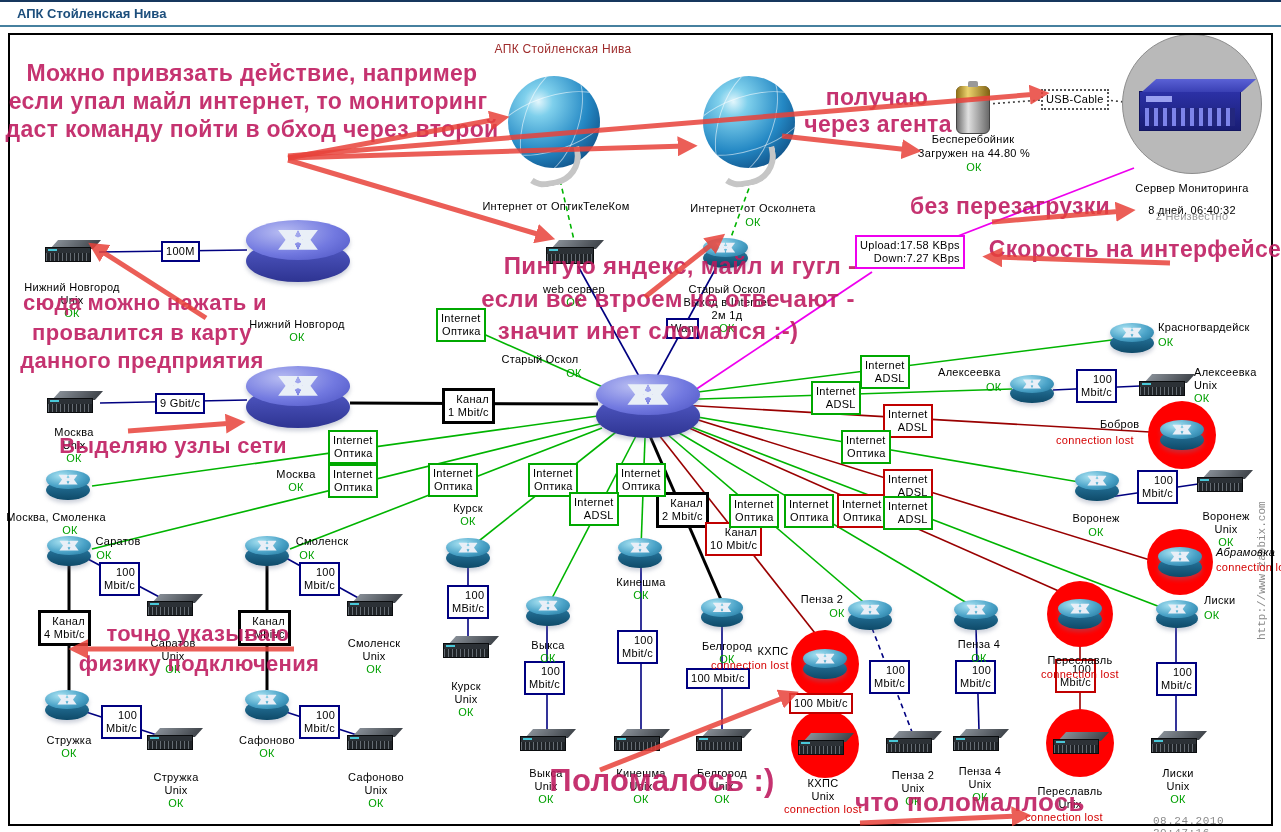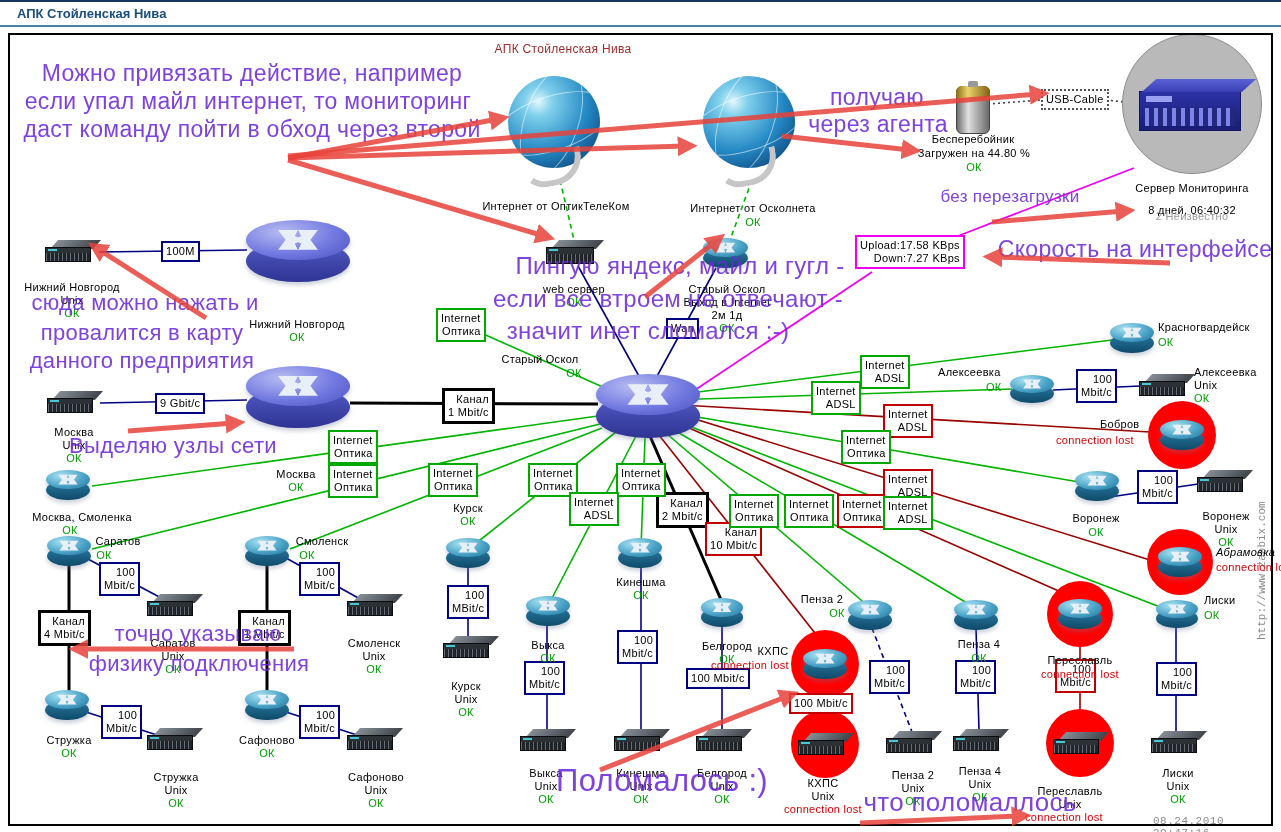--- a/index.html
+++ b/index.html
@@ -22,21 +22,21 @@
   .lbl.ok{color:#00a000}
   .lbl.err{color:#d40000}
   .lbl.mut{color:#9a9a9a}
   .ll{position:absolute;background:#fff;font-size:11px;line-height:13px;letter-spacing:.3px;text-align:right;padding:2px 3px;white-space:nowrap;z-index:3;color:#000}
   .ll.navy{border:2px solid #000080}
   .ll.green{border:2px solid #00a800}
   .ll.red{border:2px solid #c00000}
   .ll.black{border:3px solid #000}
   .ll.magenta{border:2px solid #ee00ee}
   .ll.dotted{border:2px dotted #555}
-  .ann{position:absolute;color:#6d28d9;font-weight:normal;white-space:nowrap;transform:translateX(-50%);opacity:.88;letter-spacing:.3px;z-index:7}
+  .ann{position:absolute;color:#be185d;font-weight:bold;white-space:nowrap;transform:translateX(-50%);opacity:.88;letter-spacing:.3px;z-index:7}
   
   .sw{position:relative;width:100%;height:100%}
   .sw-t{position:absolute;left:9px;top:0;right:2px;height:9px;background:linear-gradient(90deg,#868d95,#40454b);transform:skewX(-42deg)}
   .sw-f{position:absolute;left:0;bottom:0;right:8px;top:7px;background:#202428;border:1px solid #0a0c0e;
         background-image:linear-gradient(#2c3136 0 40%,transparent 40%),repeating-linear-gradient(90deg,rgba(170,180,190,.5) 0 1px,transparent 1px 4px)}
   .sw-f::before{content:'';position:absolute;left:2px;top:1px;width:9px;height:2px;background:#49c8d8}
   
   .rt{position:relative;width:100%;height:100%;filter:drop-shadow(0 3px 2px rgba(110,120,150,.35))}
   .rt-b{position:absolute;left:0;bottom:0;width:100%;height:68%;border-radius:50%;background:linear-gradient(#2a7ba3,#0e4a69)}
   .rt-t{position:absolute;left:0;top:0;width:100%;height:64%;border-radius:50%;background:radial-gradient(ellipse at 35% 30%,#a8e2f2 0%,#4ba3c8 55%,#1f7298 100%)}
@@ -785,21 +785,21 @@
     <div class="lbl c" data-interactable="false" style="left: 72px; top: 281px;">Нижний Новгород</div>
     <div class="lbl c" data-interactable="false" style="left: 72px; top: 294px;">Unix</div>
     <div class="lbl c ok" data-interactable="false" style="left: 72px; top: 307px;">ОК</div>
     <div class="lbl c" data-interactable="false" style="left: 297px; top: 318px;">Нижний Новгород</div>
     <div class="lbl c ok" data-interactable="false" style="left: 297px; top: 331px;">ОК</div>
     <div class="lbl c" data-interactable="false" style="left: 74px; top: 426px;">Москва</div>
     <div class="lbl c" data-interactable="false" style="left: 74px; top: 439px;">Unix</div>
     <div class="lbl c ok" data-interactable="false" style="left: 74px; top: 452px;">ОК</div>
     <div class="lbl c" data-interactable="false" style="left: 296px; top: 468px;">Москва</div>
     <div class="lbl c ok" data-interactable="false" style="left: 296px; top: 481px;">ОК</div>
-    <div class="lbl c" data-interactable="false" style="left: 82px; top: 511px; text-align: center;">Москва, Смоленка</div>
+    <div class="lbl c" data-interactable="false" style="left: 56px; top: 511px; text-align: center;">Москва, Смоленка</div>
     <div class="lbl c ok" data-interactable="false" style="left: 70px; top: 524px;">ОК</div>
     <div class="lbl c" data-interactable="false" style="left: 540px; top: 353px;">Старый Оскол</div>
     <div class="lbl c ok" data-interactable="false" style="left: 574px; top: 367px;">ОК</div>
     <div class="lbl c" data-interactable="false" style="left: 118px; top: 535px;">Саратов</div>
     <div class="lbl c ok" data-interactable="false" style="left: 104px; top: 549px;">ОК</div>
     <div class="lbl c" data-interactable="false" style="left: 322px; top: 535px;">Смоленск</div>
     <div class="lbl c ok" data-interactable="false" style="left: 307px; top: 549px;">ОК</div>
     <div class="lbl c" data-interactable="false" style="left: 173px; top: 637px;">Саратов</div>
     <div class="lbl c" data-interactable="false" style="left: 173px; top: 650px;">Unix</div>
     <div class="lbl c ok" data-interactable="false" style="left: 173px; top: 663px;">ОК</div>
@@ -890,21 +890,21 @@
     <div class="lbl c" data-interactable="false" style="left: 974px; top: 147px;">Загружен на 44.80 %</div>
     <div class="lbl c ok" data-interactable="false" style="left: 974px; top: 161px;">ОК</div>
     <div class="lbl c" data-interactable="false" style="left: 1192px; top: 182px;">Сервер Мониторинга</div>
     <div class="lbl c" data-interactable="false" style="left: 1192px; top: 196px; margin-top: 8px;">8 дней, 06:40:32</div>
     <div class="lbl c mut" data-interactable="false" style="left: 1192px; top: 210px;">2 Неизвестно</div>
     <div class="ann" data-interactable="false" style="left: 252px; top: 60px; font-size: 23px;">Можно привязать действие, например</div>
     <div class="ann" data-interactable="false" style="left: 248px; top: 88px; font-size: 23px;">если упал майл интернет, то мониторинг</div>
     <div class="ann" data-interactable="false" style="left: 252px; top: 116px; font-size: 23px;">даст команду пойти в обход через второй</div>
     <div class="ann" data-interactable="false" style="left: 877px; top: 84px; font-size: 23px;">получаю</div>
     <div class="ann" data-interactable="false" style="left: 878px; top: 111px; font-size: 23px;">через агента</div>
-    <div class="ann" data-interactable="false" style="left: 1010px; top: 187px; font-size: 17px;">без перезагрузки</div>
+    <div class="ann" data-interactable="false" style="left: 1010px; top: 193px; font-size: 23px;">без перезагрузки</div>
     <div class="ann" data-interactable="false" style="left: 1135px; top: 236px; font-size: 23px;">Скорость на интерфейсе</div>
     <div class="ann" data-interactable="false" style="left: 656px; top: 252px; font-size: 24px; margin-left: 24px;">Пингую яндекс, майл и гугл -</div>
     <div class="ann" data-interactable="false" style="left: 668px; top: 285px; font-size: 24px;">если все втроем не отвечают -</div>
     <div class="ann" data-interactable="false" style="left: 648px; top: 317px; font-size: 24px;">значит инет сломался :-)</div>
     <div class="ann" data-interactable="false" style="left: 145px; top: 290px; font-size: 22px;">сюда можно нажать и</div>
     <div class="ann" data-interactable="false" style="left: 142px; top: 320px; font-size: 22px;">провалится в карту</div>
     <div class="ann" data-interactable="false" style="left: 142px; top: 348px; font-size: 22px;">данного предприятия</div>
     <div class="ann" data-interactable="false" style="left: 173px; top: 433px; font-size: 22px;">Выделяю узлы сети</div>
     <div class="ann" data-interactable="false" style="left: 198px; top: 621px; font-size: 22px;">точно указываю</div>
     <div class="ann" data-interactable="false" style="left: 199px; top: 651px; font-size: 22px;">физику подключения</div>

